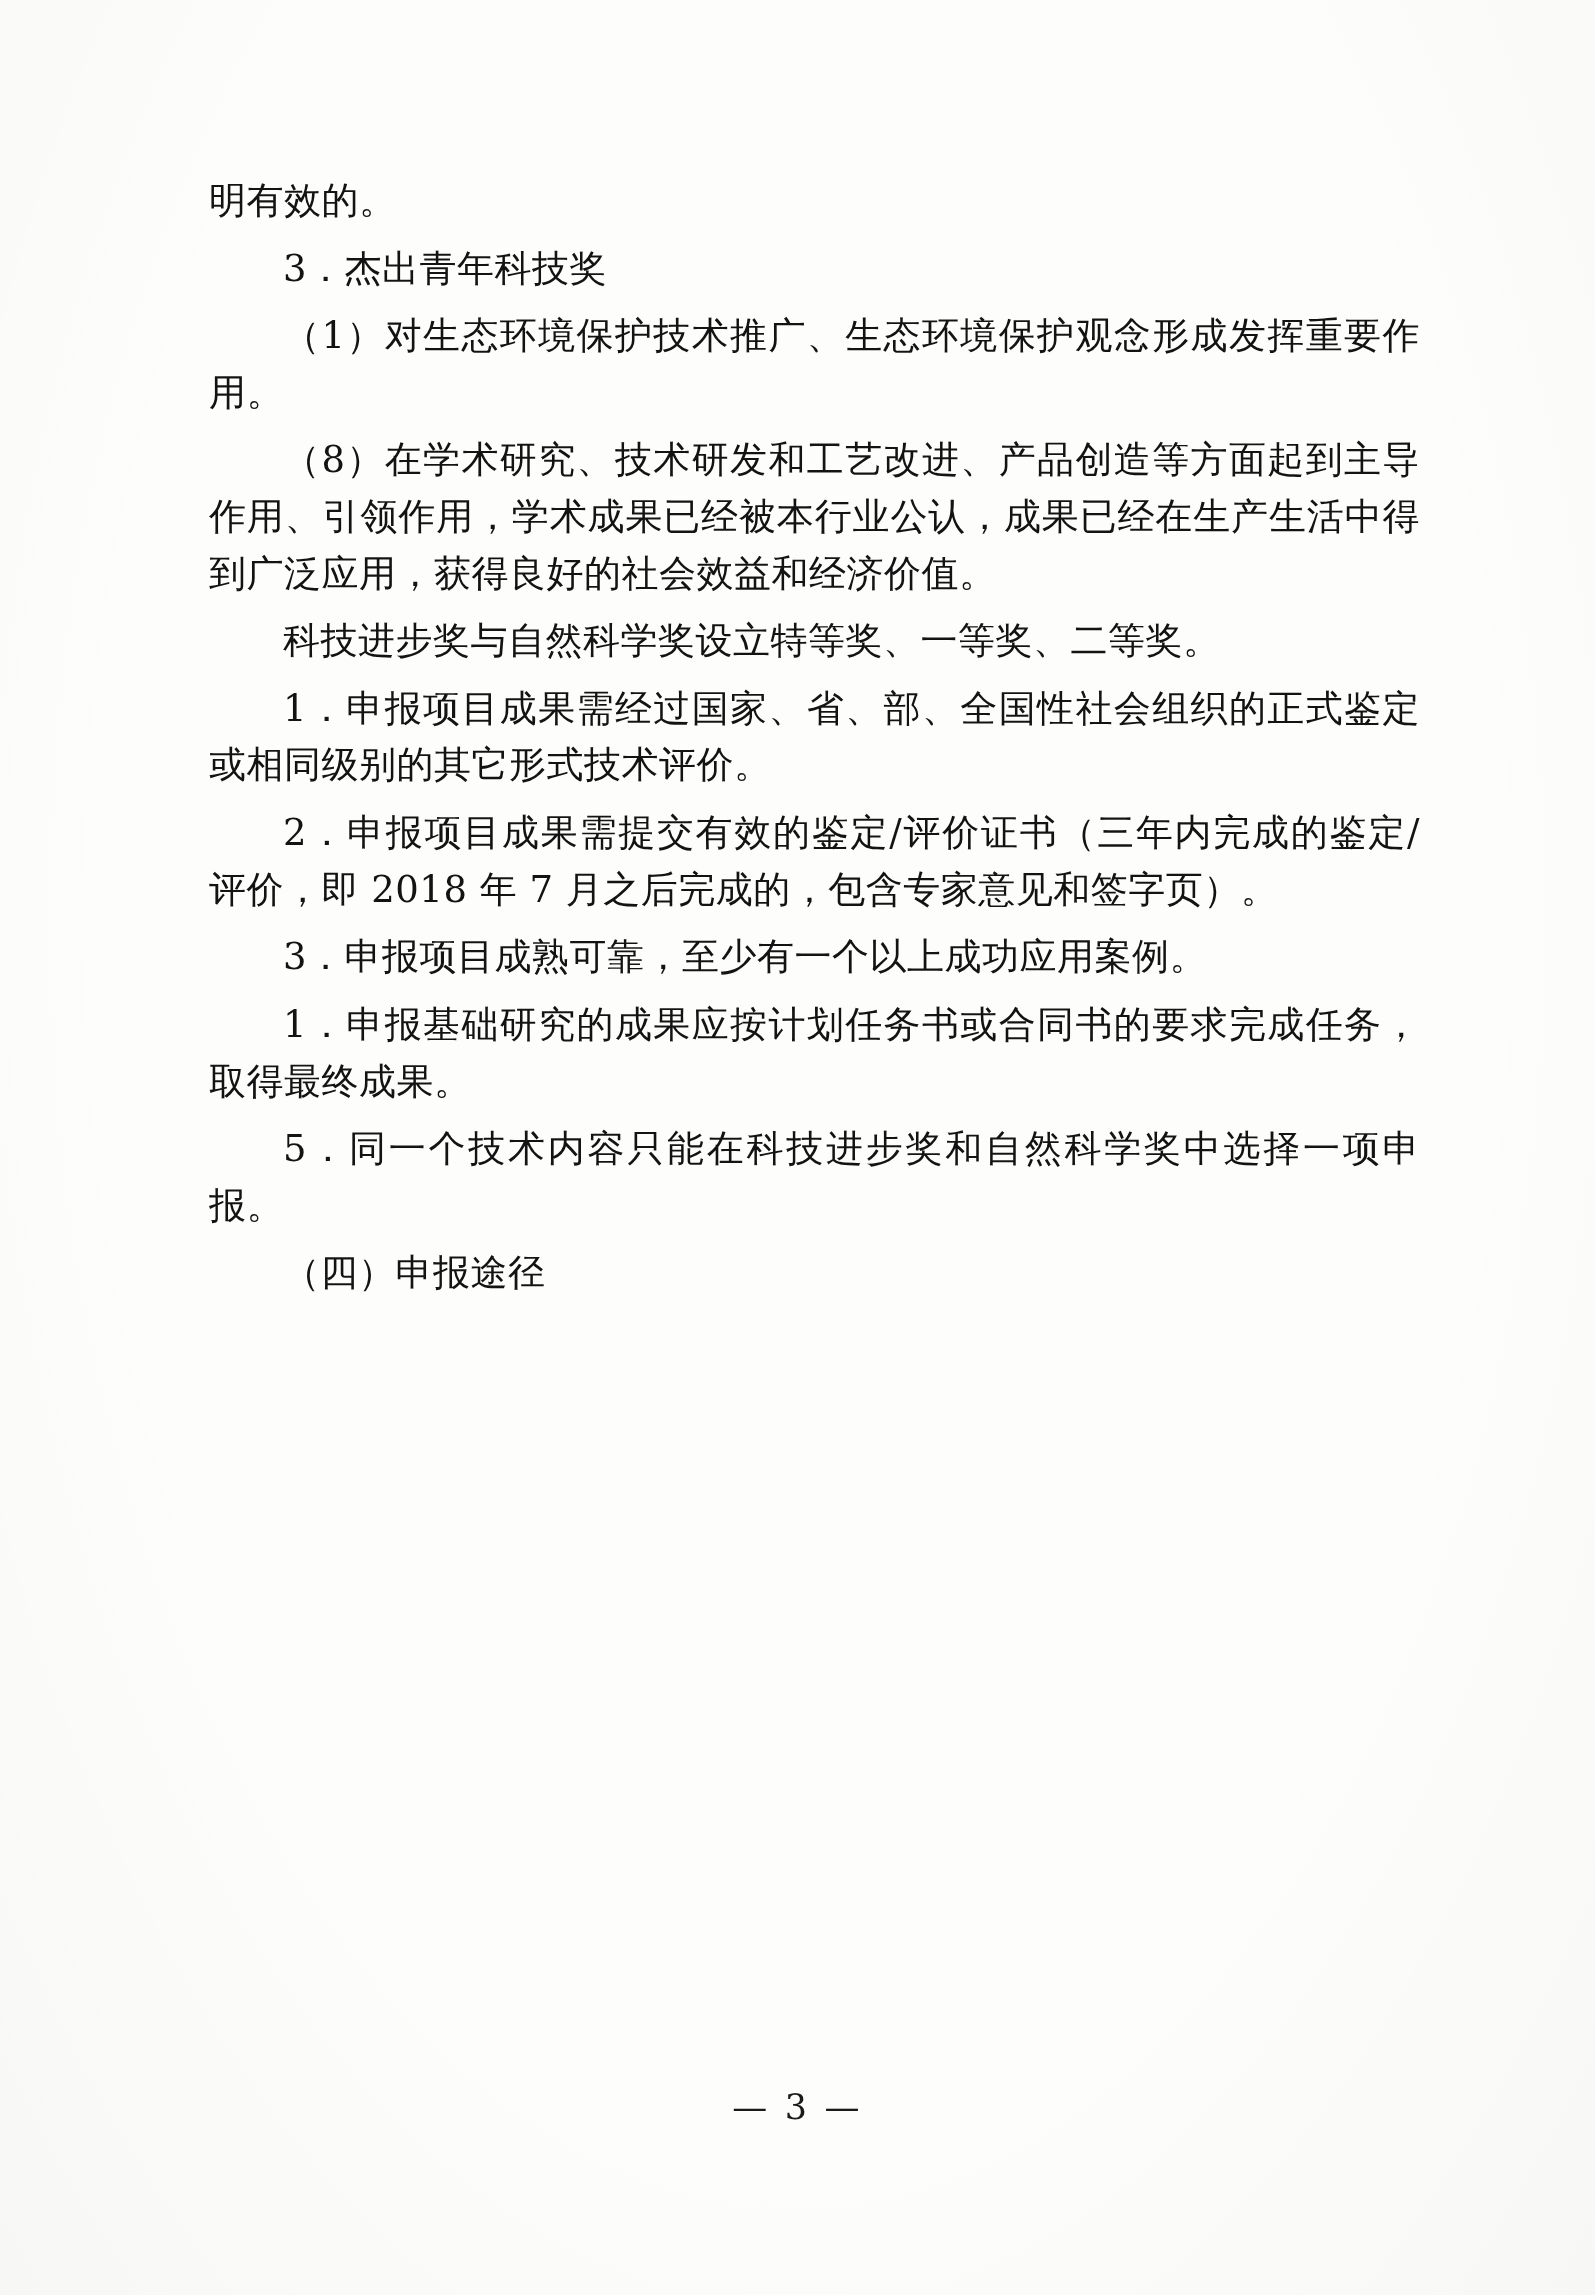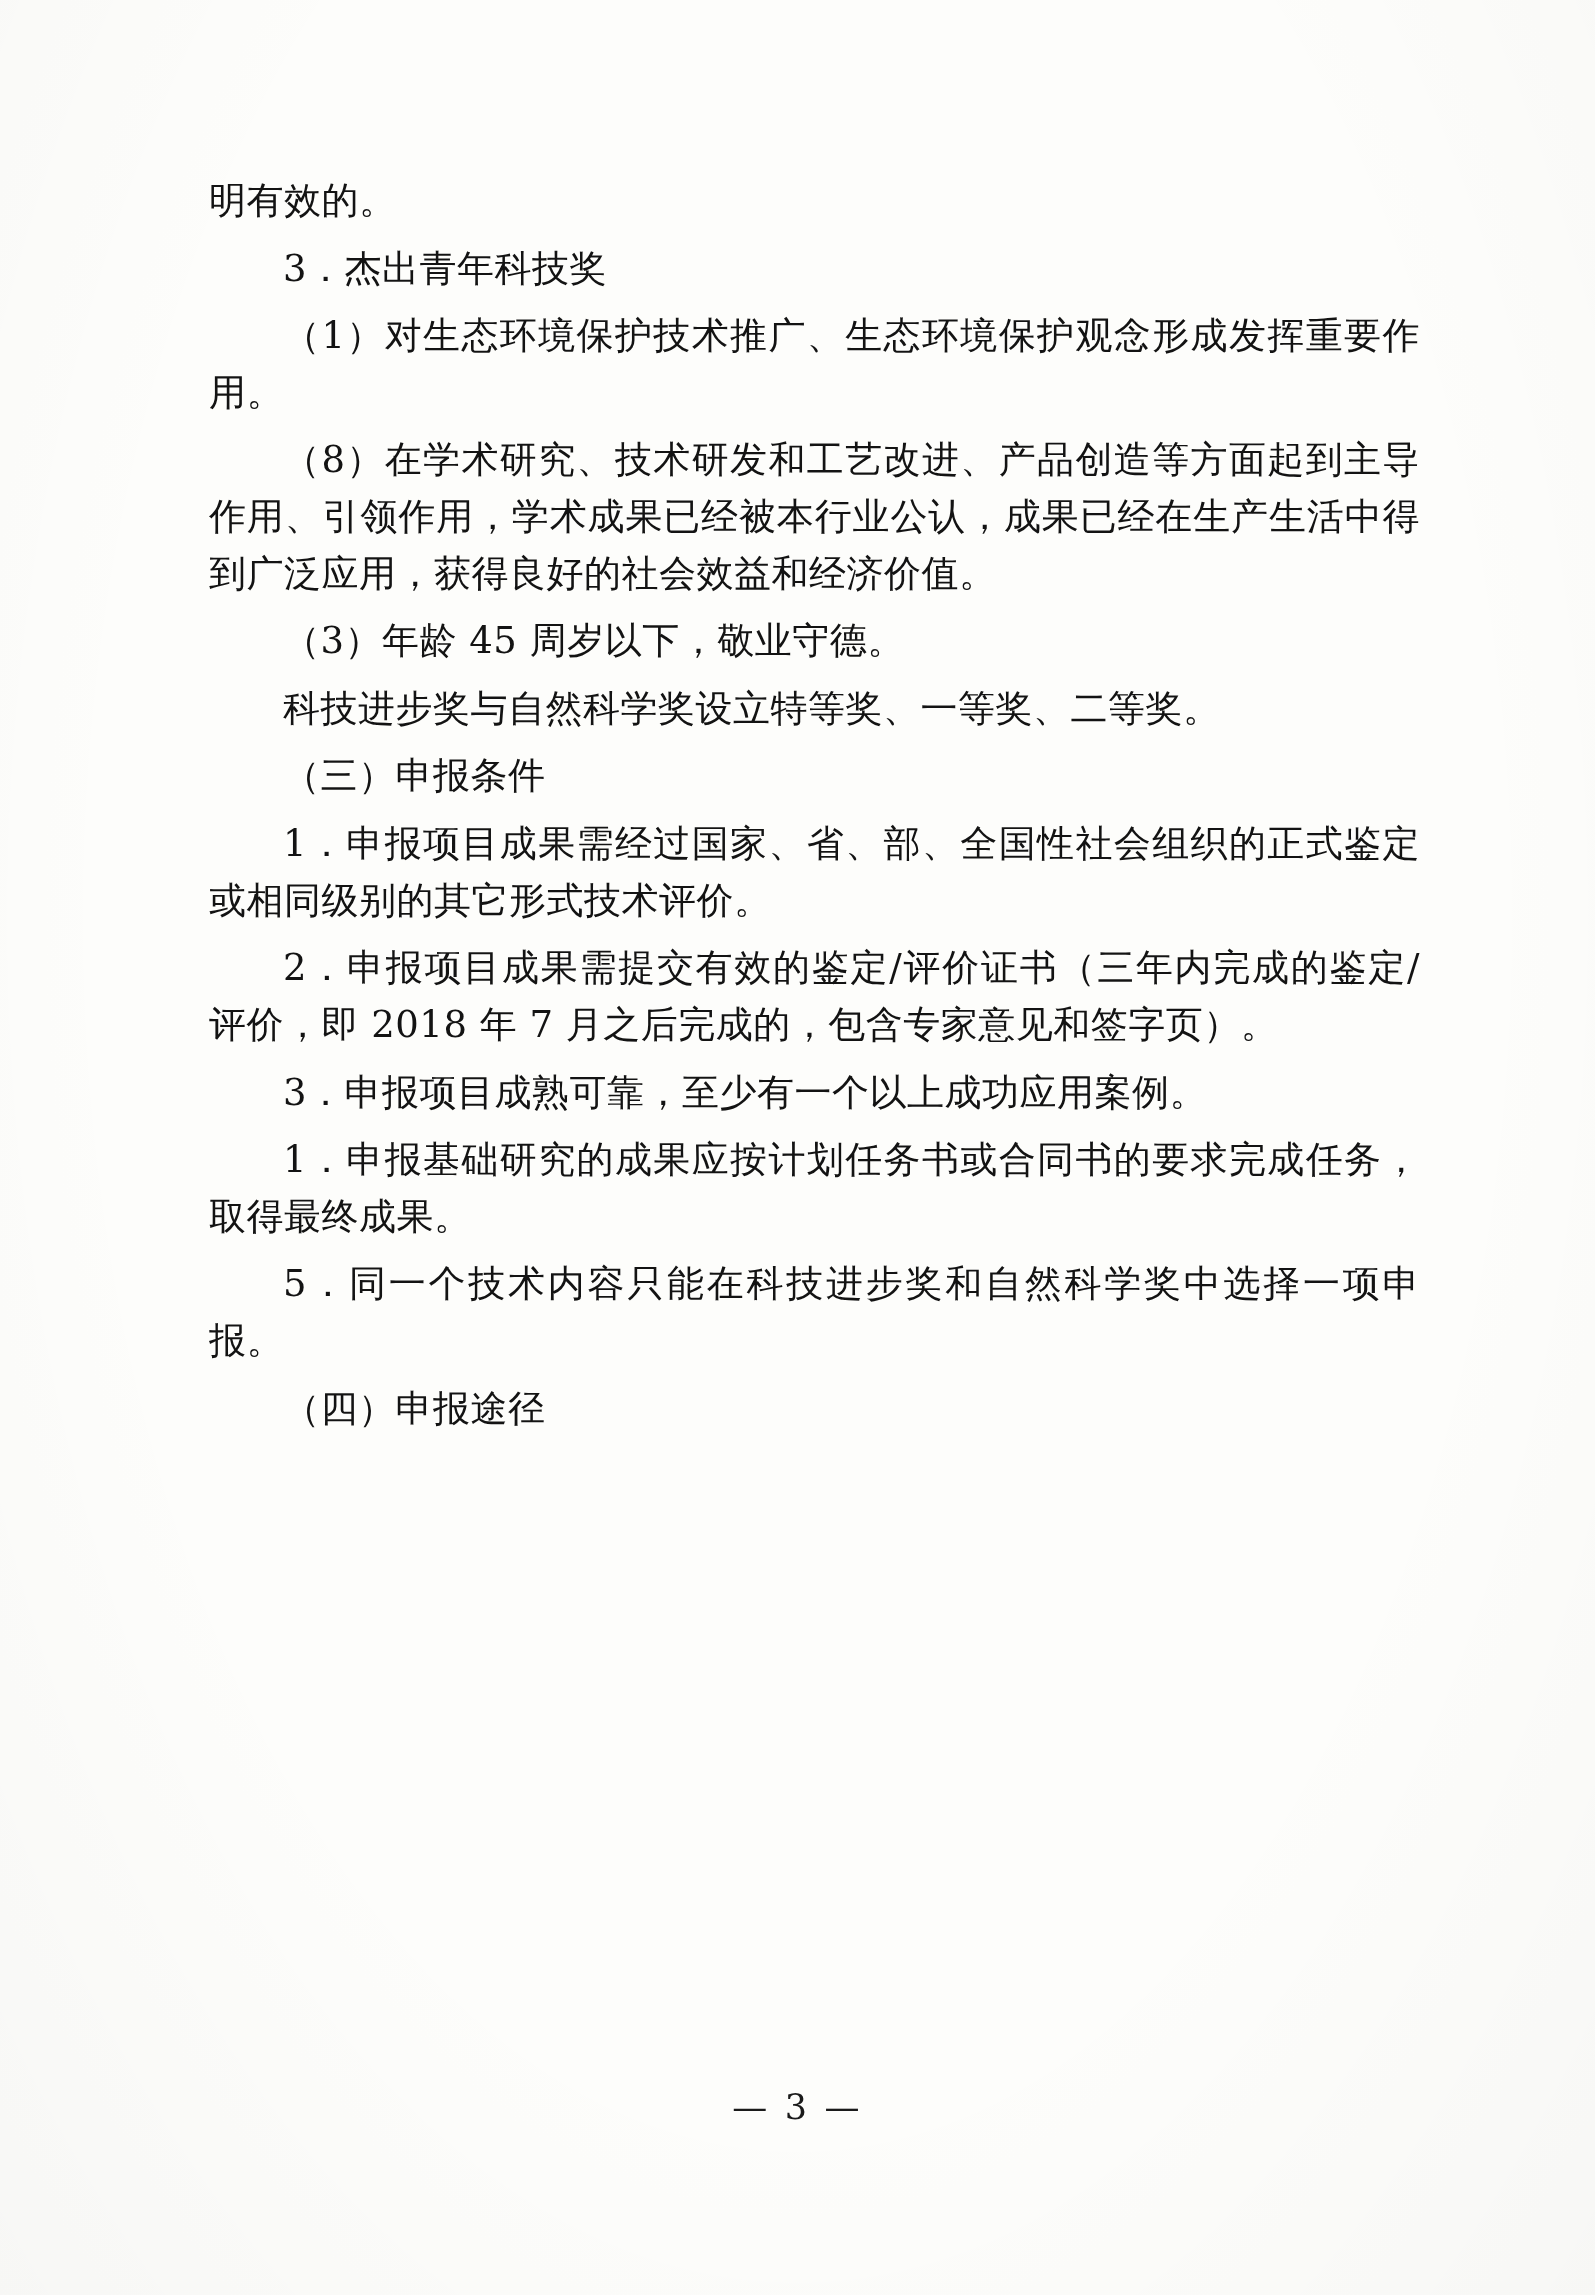--- a/index.html
+++ b/index.html
@@ -61,23 +61,21 @@
 <body>
 
 <div class="page">
   <div class="paper-tint"></div>
 
   <div class="doc-body">
     <p class="para">明有效的。</p>
     <p class="para indent-num">3．杰出青年科技奖</p>
     <p class="para indent">（1）对生态环境保护技术推广、生态环境保护观念形成发挥重要作用。</p>
     <p class="para indent">（8）在学术研究、技术研发和工艺改进、产品创造等方面起到主导作用、引领作用，学术成果已经被本行业公认，成果已经在生产生活中得到广泛应用，获得良好的社会效益和经济价值。</p>
-    <p class="para indent">（3）年龄 45 周岁以下，敬业守德。</p>
     <p class="para indent">科技进步奖与自然科学奖设立特等奖、一等奖、二等奖。</p>
-    <p class="para indent">（三）申报条件</p>
     <p class="para indent-num">1．申报项目成果需经过国家、省、部、全国性社会组织的正式鉴定或相同级别的其它形式技术评价。</p>
     <p class="para indent-num">2．申报项目成果需提交有效的鉴定/评价证书（三年内完成的鉴定/评价，即 2018 年 7 月之后完成的，包含专家意见和签字页）。</p>
     <p class="para indent-num">3．申报项目成熟可靠，至少有一个以上成功应用案例。</p>
     <p class="para indent-num">1．申报基础研究的成果应按计划任务书或合同书的要求完成任务，取得最终成果。</p>
     <p class="para indent-num">5．同一个技术内容只能在科技进步奖和自然科学奖中选择一项申报。</p>
     <p class="para indent">（四）申报途径</p>
   </div>
 
   <div class="page-number">— 3 —</div>
 </div>

